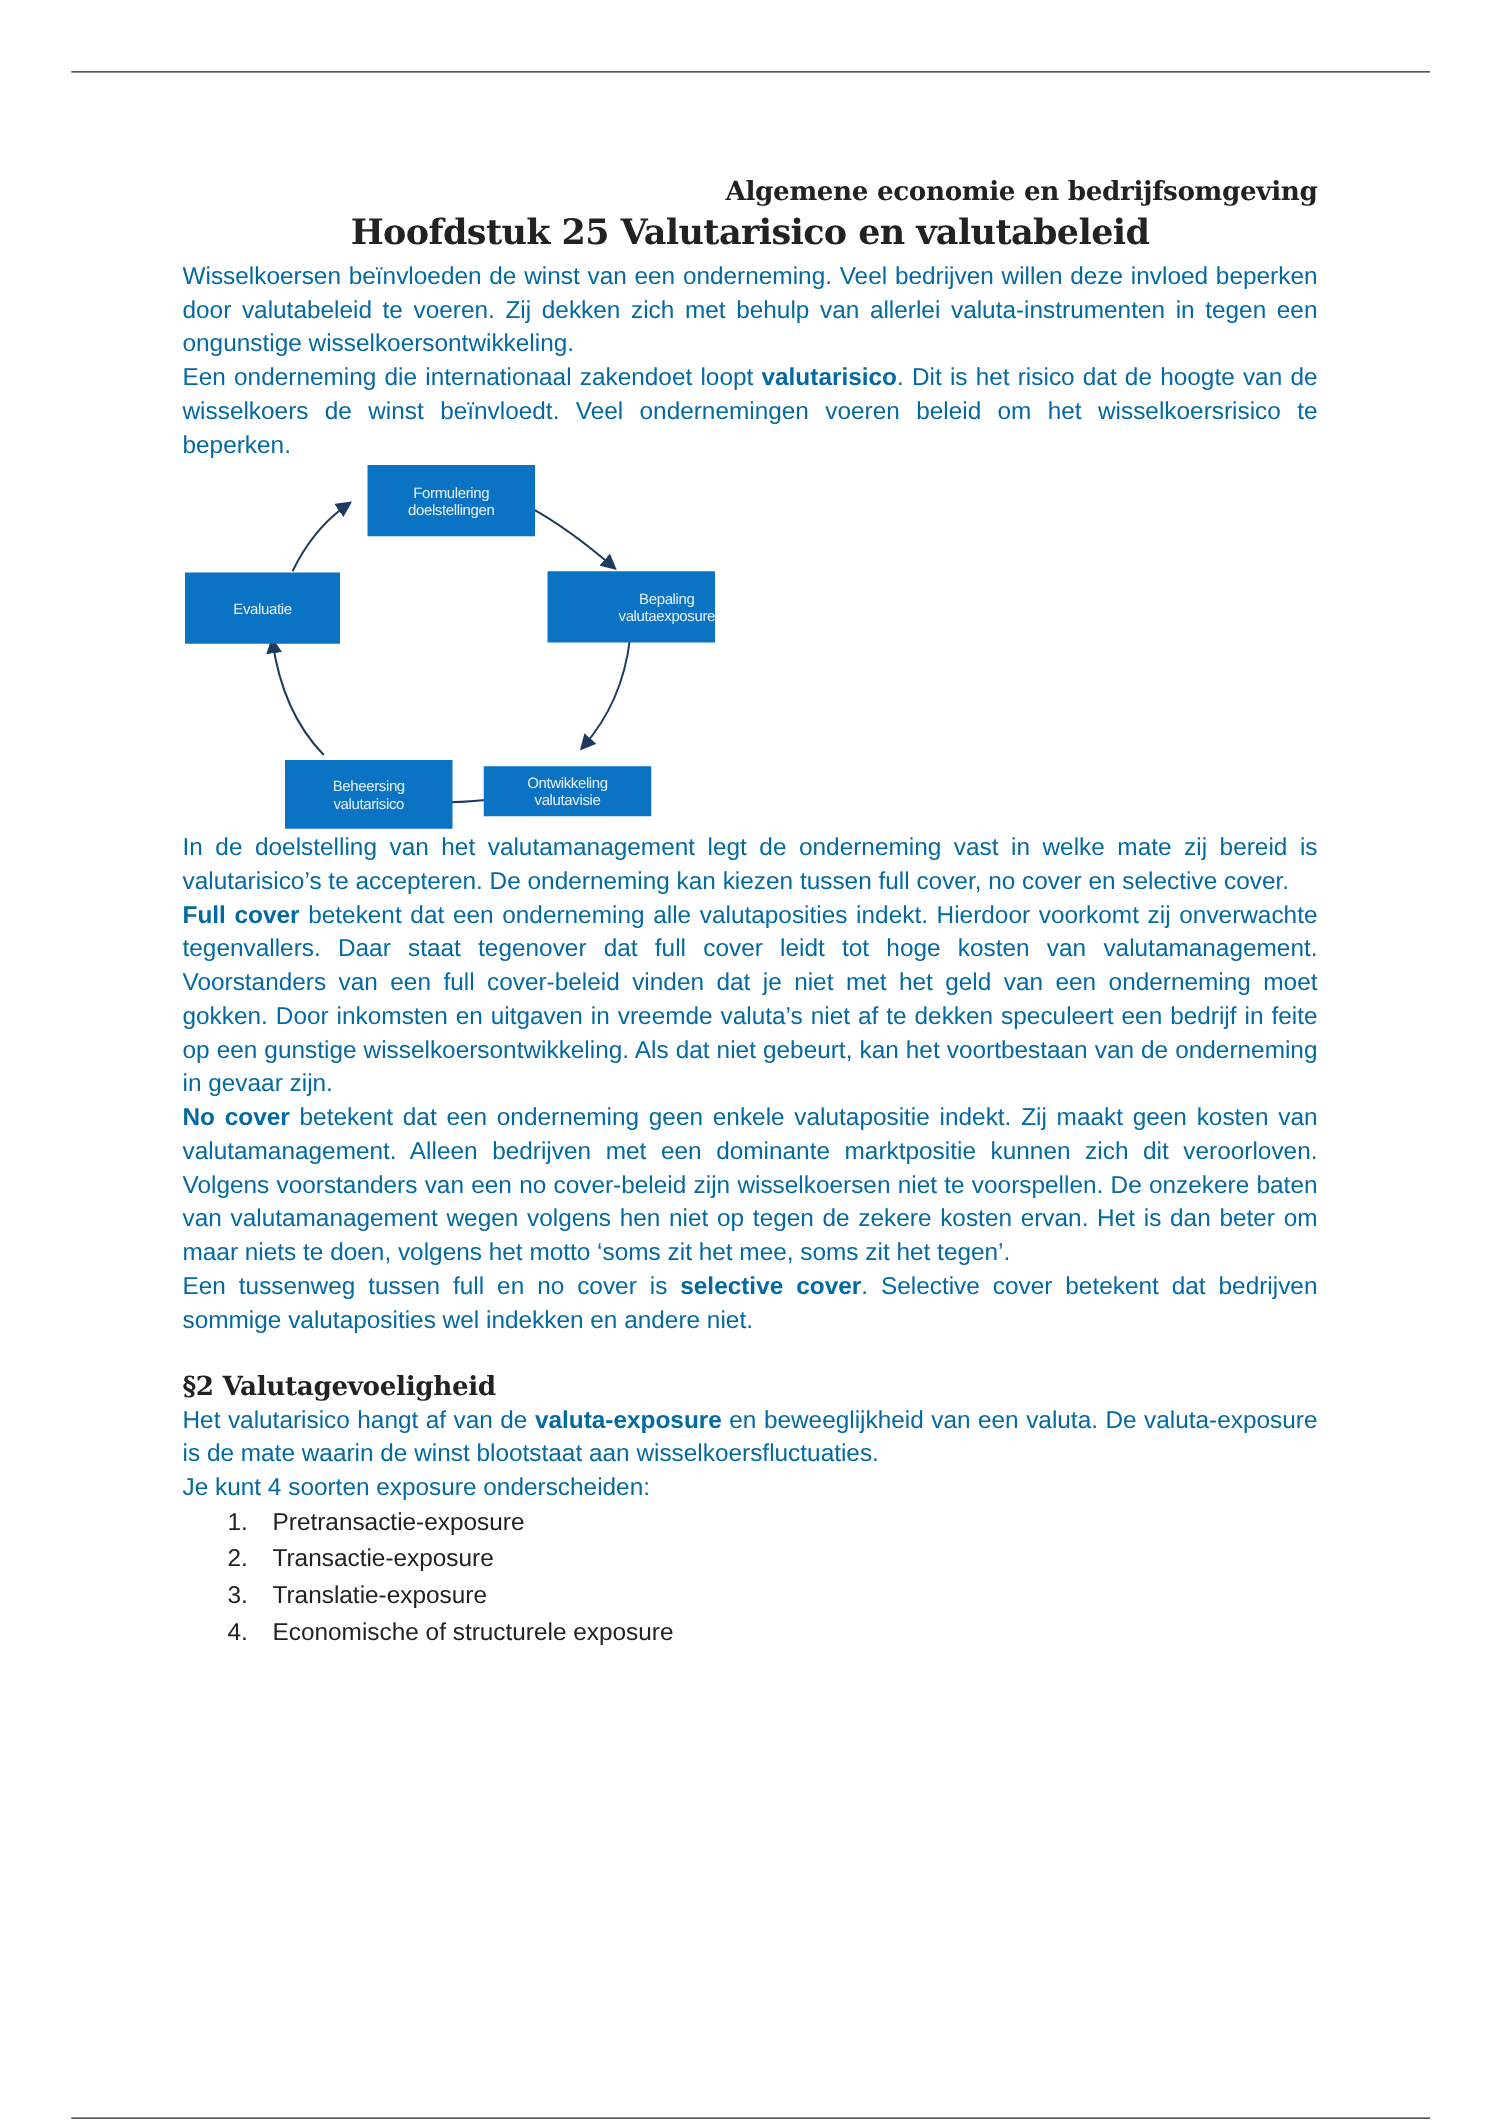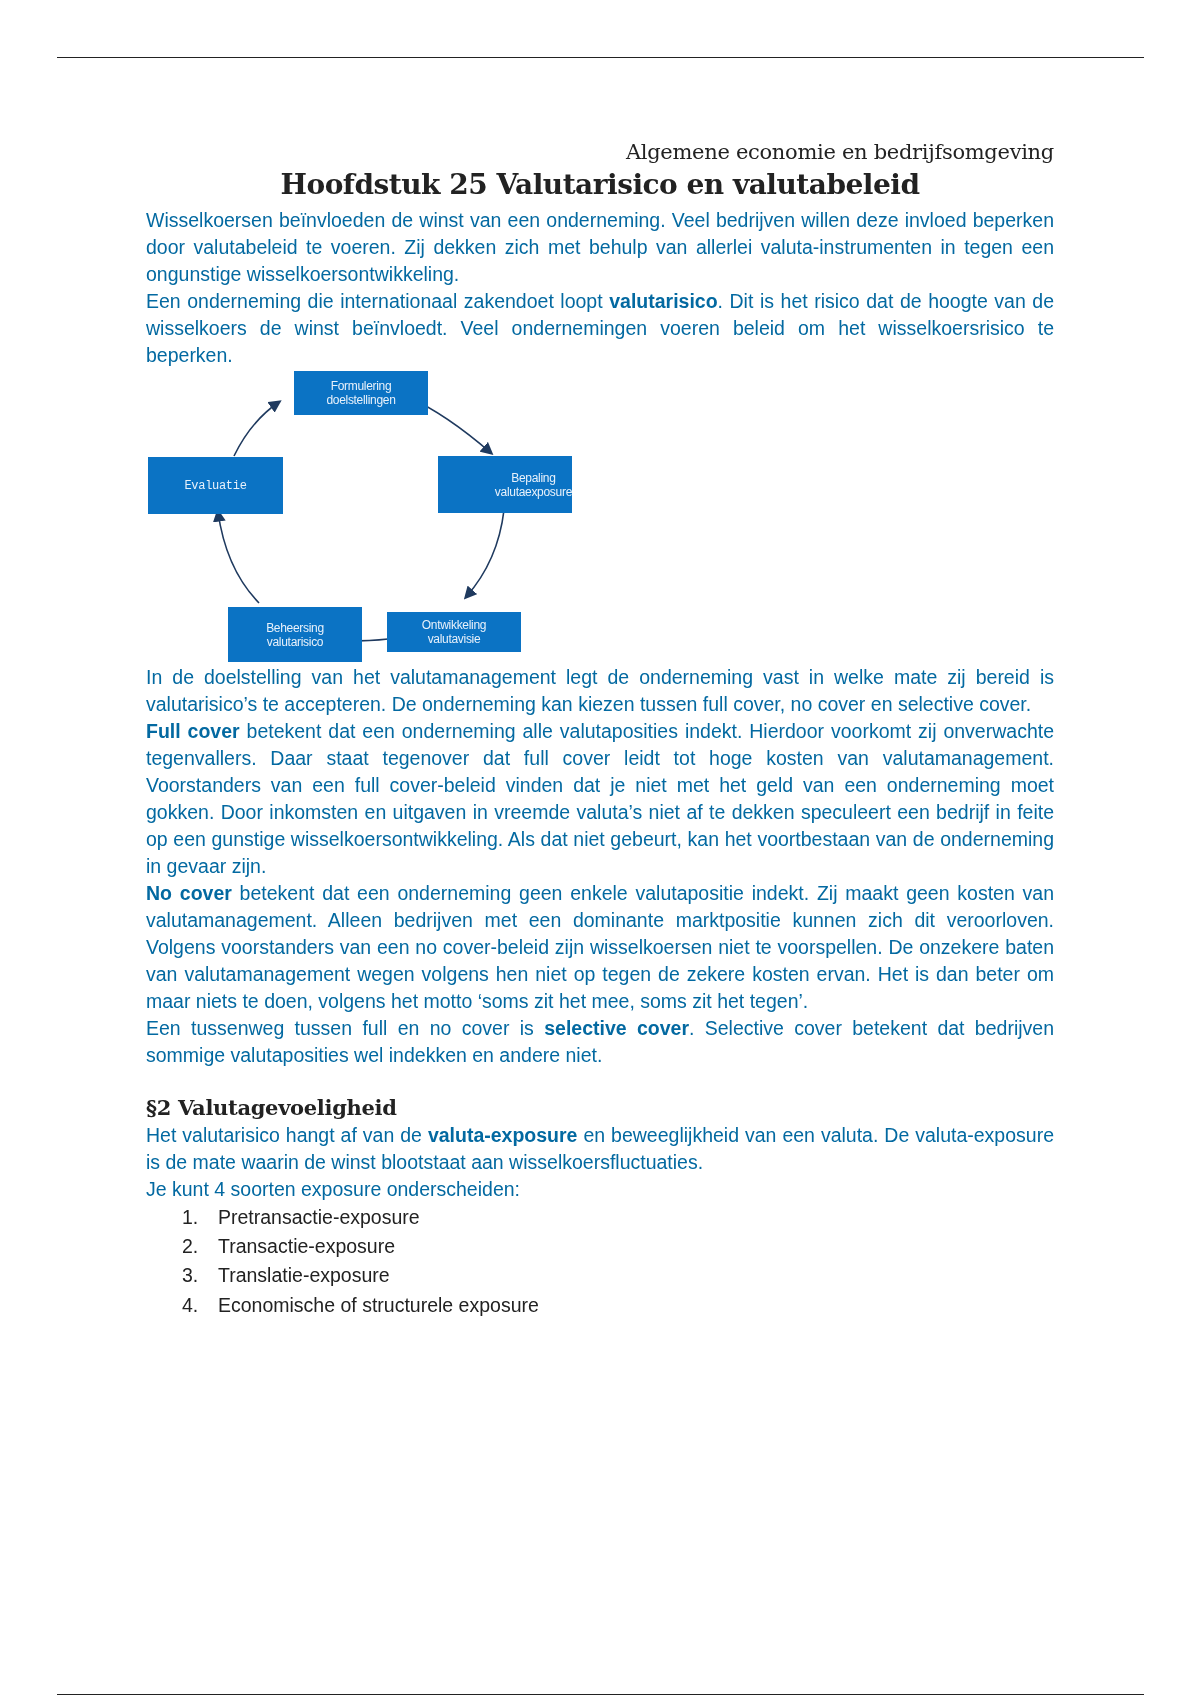--- a/index.html
+++ b/index.html
@@ -1,21 +1,21 @@
 <!DOCTYPE html>
 <html><head>
 <meta charset="utf-8">
 <style>
   html, body { margin:0; padding:0; background:#ffffff; }
   body { width:1200px; height:1700px; position:relative; overflow:hidden; font-family:"Liberation Sans", sans-serif; color:#1a1a1a; }
   .rule { position:absolute; left:57px; width:1087px; height:0; border-top:1.5px solid #222; }
   .rule.top { top:57px; }
   .rule.bottom { top:1694px; }
   .content { position:absolute; left:146px; top:140px; width:908px; }
-  .subject { text-align:right; font-family:"DejaVu Serif", serif; font-weight:normal; font-size:21px; color:#222; margin-bottom:4px; letter-spacing:-0.3px; }
+  .subject { text-align:right; font-family:"DejaVu Serif", serif; font-weight:bold; font-size:21px; color:#222; margin-bottom:4px; letter-spacing:-0.3px; }
   .chapter { text-align:center; font-family:"DejaVu Serif", serif; font-weight:bold; font-size:28px; color:#222; margin:0 0 6px 0; letter-spacing:-0.5px; }
   p { margin:0; font-size:19.5px; line-height:27px; text-align:justify; color:#0369a1; }
   h2 { font-family:"DejaVu Serif", serif; font-weight:bold; font-size:21px; color:#222; margin:26px 0 2px 0; letter-spacing:-0.3px; }
   .diagram { position:relative; width:430px; height:295px; margin:0 0 0 0; }
   .box { position:absolute; background:#0b73c4; color:#e8f1fb; font-size:12px; line-height:14px; text-align:center; display:flex; align-items:center; justify-content:center; letter-spacing:-0.3px; }
   .diagram svg { position:absolute; left:0; top:0; }
   ol { margin:0; padding:0 0 0 36px; list-style:none; }
   ol li { font-size:19.5px; line-height:29.2px; color:#222; display:flex; }
   ol li .num { width:36px; display:inline-block; }
 </style>
@@ -37,33 +37,33 @@
         <marker id="ah" markerWidth="8" markerHeight="8" refX="6" refY="4" orient="auto">
           <path d="M0,0 L8,4 L0,8 z" fill="#1f3a5f"></path>
         </marker>
       </defs>
       <path d="M262,28 Q300,45 345,84" fill="none" stroke="#1f3a5f" stroke-width="1.6" marker-end="url(#ah)"></path>
       <path d="M358,141 Q352,192 320,228" fill="none" stroke="#1f3a5f" stroke-width="1.6" marker-end="url(#ah)"></path>
       <path d="M242,270 Q225,272 201,272" fill="none" stroke="#1f3a5f" stroke-width="1.6" marker-end="url(#ah)"></path>
       <path d="M113,234 Q80,200 72,143" fill="none" stroke="#1f3a5f" stroke-width="1.6" marker-end="url(#ah)"></path>
       <path d="M88,87 Q105,52 133,33" fill="none" stroke="#1f3a5f" stroke-width="1.6" marker-end="url(#ah)"></path>
     </svg>
-    <div class="box" style="left:148px; top:2px; width:134px; height:44px;">
+    <div class="box" style="left:148px; top:2px; width:134px; height:57px;">
         <span><span>Formulering</span><br><span>doelstellingen</span></span>
       </div>
     <div class="box" style="left:292px; top:87px; width:134px; height:57px;justify-content:flex-end;">
         <span><span>Bepaling</span><br><span>valutaexposure</span></span>
       </div>
     <div class="box" style="left:241px; top:243px; width:134px; height:40px;">
         <span><span>Ontwikkeling</span><br><span>valutavisie</span></span>
       </div>
     <div class="box" style="left:58px; top:238px; width:134px; height:55px;margin-left:24px;">
         <span><span>Beheersing</span><br><span>valutarisico</span></span>
       </div>
-    <div class="box" style="left:2px; top:88px; width:135px; height:57px;font-family:Liberation Mono, monospace;">
+    <div class="box" style="left:2px; top:88px; width:124px; height:57px;">
         <span>Evaluatie</span>
       </div>
   </div>
 
   <p>In de doelstelling van het valutamanagement legt de onderneming vast in welke mate zij bereid is valutarisico’s te accepteren. De onderneming kan kiezen tussen full cover, no cover en selective cover.</p>
   <p><b>Full cover</b><span> betekent dat een onderneming alle valutaposities indekt. Hierdoor voorkomt zij onverwachte tegenvallers. Daar staat tegenover dat full cover leidt tot hoge kosten van valutamanagement. Voorstanders van een full cover-beleid vinden dat je niet met het geld van een onderneming moet gokken. Door inkomsten en uitgaven in vreemde valuta’s niet af te dekken speculeert een bedrijf in feite op een gunstige wisselkoersontwikkeling. Als dat niet gebeurt, kan het voortbestaan van de onderneming in gevaar zijn.</span></p>
   <p><b>No cover</b><span> betekent dat een onderneming geen enkele valutapositie indekt. Zij maakt geen kosten van valutamanagement. Alleen bedrijven met een dominante marktpositie kunnen zich dit veroorloven. Volgens voorstanders van een no cover-beleid zijn wisselkoersen niet te voorspellen. De onzekere baten van valutamanagement wegen volgens hen niet op tegen de zekere kosten ervan. Het is dan beter om maar niets te doen, volgens het motto ‘soms zit het mee, soms zit het tegen’.</span></p>
   <p><span>Een tussenweg tussen full en no cover is </span><b>selective cover</b><span>. Selective cover betekent dat bedrijven sommige valutaposities wel indekken en andere niet.</span></p>
 
   <h2>§2 Valutagevoeligheid</h2>

